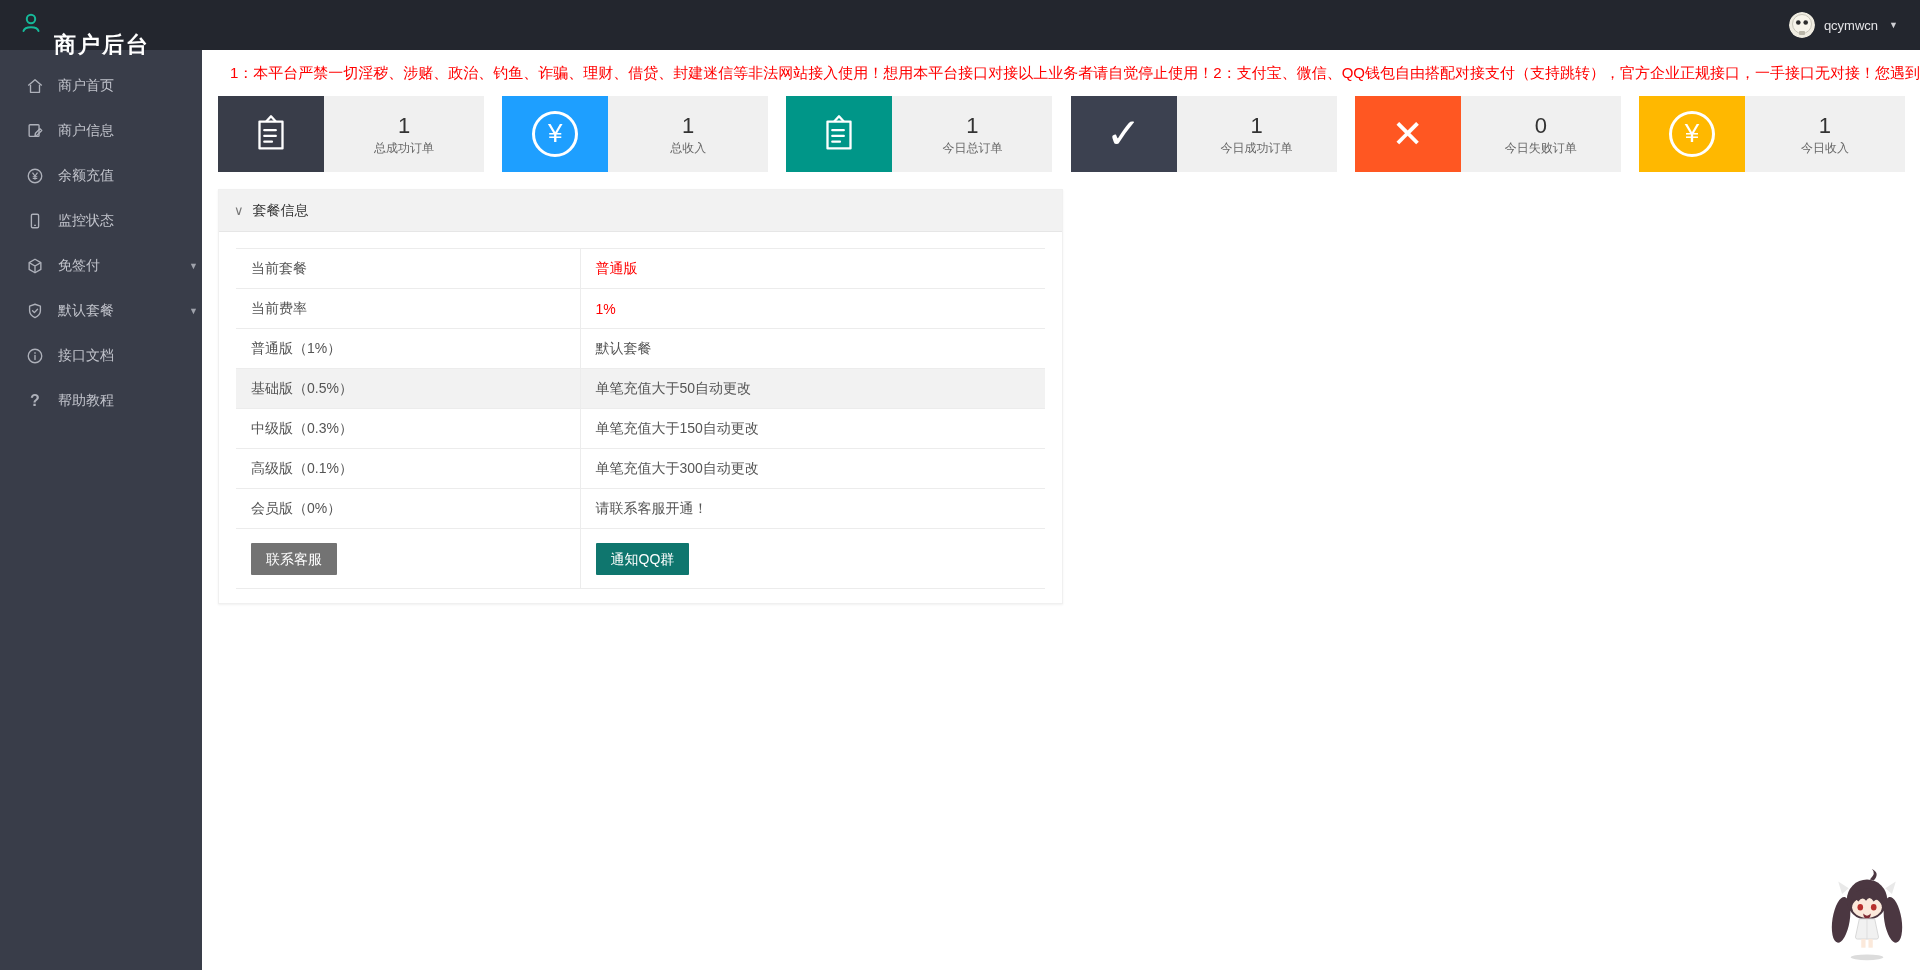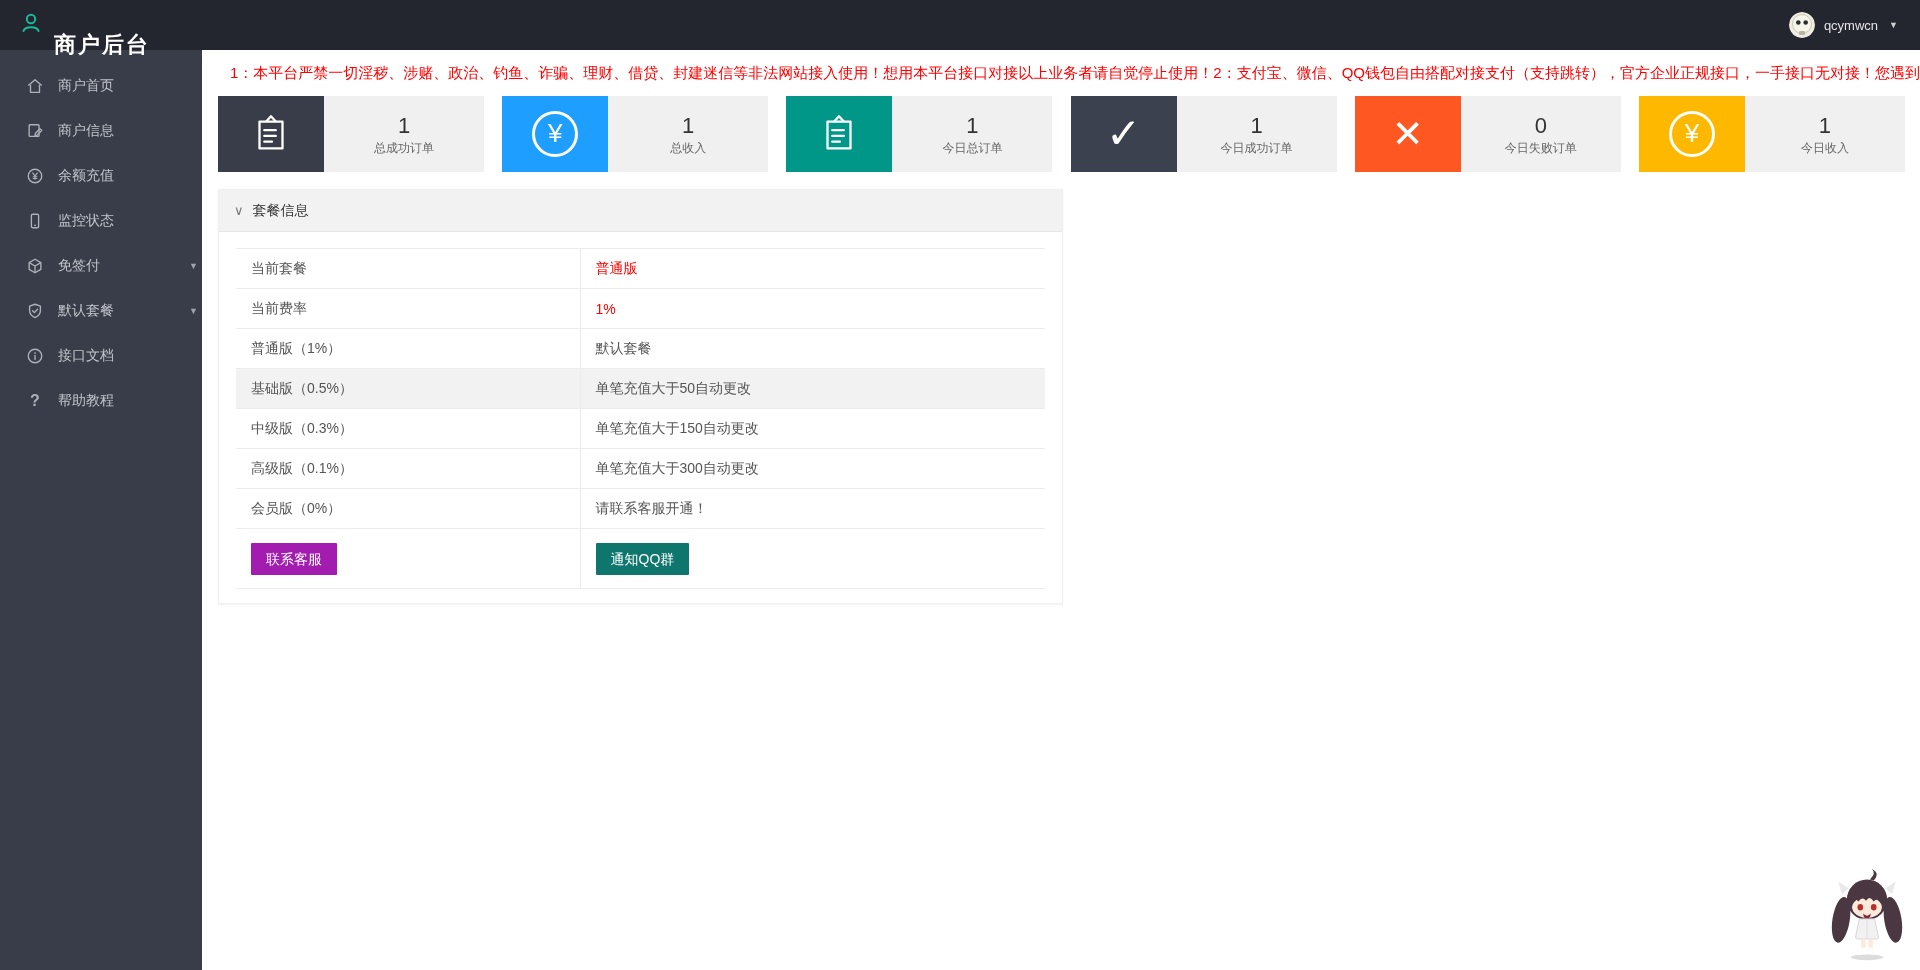--- a/index.html
+++ b/index.html
@@ -287,21 +287,21 @@
         <tr>
           <td class="c1">高级版（0.1%）</td>
           <td>单笔充值大于300自动更改</td>
         </tr>
         <tr>
           <td class="c1">会员版（0%）</td>
           <td>请联系客服开通！</td>
         </tr>
         <tr class="btn-row">
           <td class="c1">
-            <button class="btn" style="background-color: #a21caf;">联系客服</button>
+            <button class="btn" style="background-color: #737373;">联系客服</button>
           </td>
           <td>
             <button class="btn" style="background-color: #0f766e;">通知QQ群</button>
           </td>
         </tr>
       </tbody>
         </table>
     </div>
   </div>
 

